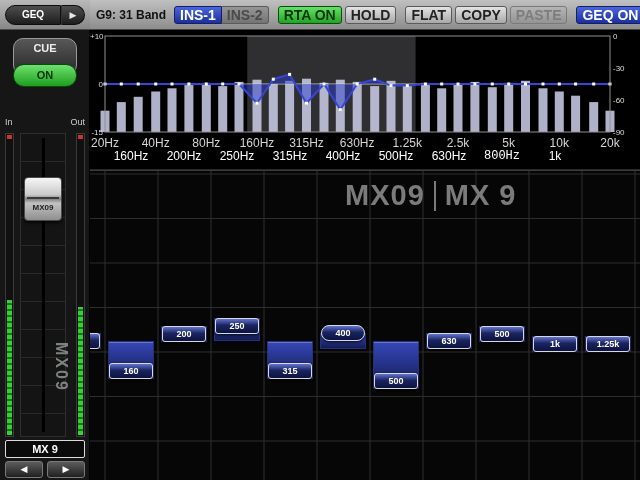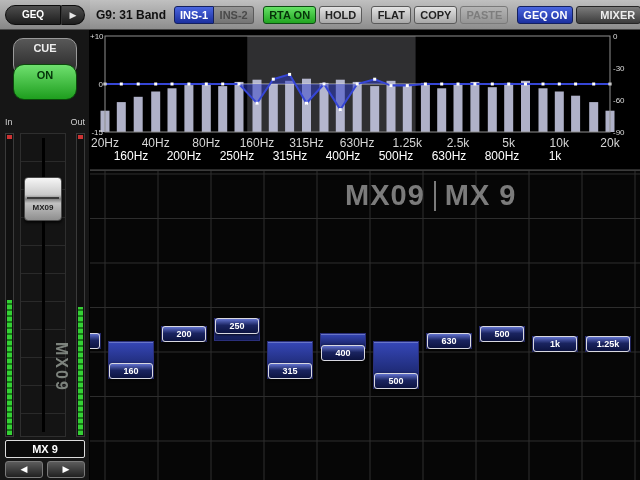--- a/index.html
+++ b/index.html
@@ -14,21 +14,21 @@
     display:flex;align-items:center;padding:0 5px;}
   .geq-pill{height:20px;flex:1;background:linear-gradient(#4e4e4e,#1d1d1d);border:1px solid #0d0d0d;
     border-radius:10px 0 0 10px;color:#fff;font-size:10px;font-weight:bold;
     display:flex;align-items:center;justify-content:center;}
   .geq-arrow{width:24px;height:20px;background:linear-gradient(#4e4e4e,#1d1d1d);border:1px solid #0d0d0d;
     border-left:1px solid #333;border-radius:0 10px 10px 0;color:#e8e8e8;font-size:9px;
     display:flex;align-items:center;justify-content:center;}
   .cue-btn{position:absolute;left:13px;top:38px;width:64px;height:37px;border-radius:10px;
     background:linear-gradient(#585858,#262626);border:1px solid #9a9a9a;color:#eee;
     font-size:11px;font-weight:bold;text-align:center;line-height:18px;}
-  .on-btn{position:absolute;left:13px;top:64px;width:64px;height:36px;border-radius:11px;
+  .on-btn{position:absolute;left:13px;top:64px;width:64px;height:23px;border-radius:11px;
     background:linear-gradient(#6fe06f,#1e9e1e);border:1px solid #0a4a0a;color:#04330a;
     font-size:11px;font-weight:bold;text-align:center;line-height:21px;}
   .gain-readout{position:absolute;left:0;top:94px;width:90px;text-align:center;color:#fff;
     font-size:14px;font-weight:bold;}
   .io-labels{position:absolute;left:0;top:117px;width:90px;display:flex;justify-content:space-between;
     padding:0 5px;color:#cfcfcf;font-size:9px;}
   .meter{position:absolute;width:9px;top:133px;height:304px;background:#101010;border:1px solid #3a3a3a;}
   .meter.left{left:5px;} .meter.right{left:76px;}
   .meter .clip{position:absolute;top:1px;left:1px;right:1px;height:4px;background:#c33;}
   .meter .fill{position:absolute;left:1px;right:1px;bottom:1px;
@@ -52,21 +52,21 @@
     border:1px solid #7a7a7a;border-radius:3px;color:#fff;font-size:9px;text-align:center;line-height:15px;}
   .nav-btn.prev{left:5px;} .nav-btn.next{left:47px;}
 
   
   #header{position:absolute;left:90px;top:0;width:550px;height:30px;
     background:linear-gradient(#c0c0c0,#8d8d8d);border-bottom:1px solid #444;
     display:flex;align-items:center;padding:0 6px;overflow:hidden;}
   #header-title{color:#101010;font-size:12px;font-weight:bold;margin-right:8px;white-space:nowrap;}
   #header-buttons{display:flex;align-items:center;}
   .hbtn{height:18px;min-width:40px;padding:0 5px;border-radius:3px;border:1px solid #5a5a5a;
-    font-size:11px;font-weight:bold;display:flex;align-items:center;justify-content:center;
+    font-size:14px;font-weight:bold;display:flex;align-items:center;justify-content:center;
     margin-left:3px;background:linear-gradient(#e3e3e3,#a8a8a8);color:#222;white-space:nowrap;}
   .hbtn:nth-child(1){margin-left:0;border-radius:3px 0 0 3px;}
   .hbtn:nth-child(2){margin-left:0;border-left:none;border-radius:0 3px 3px 0;}
   .hbtn:nth-child(3),.hbtn:nth-child(5),.hbtn:nth-child(8){margin-left:9px;}
   .hbtn.active-blue{background:linear-gradient(#4a66e0,#1b2f9e);color:#fff;border-color:#14205e;}
   .hbtn.active-green{background:linear-gradient(#66e266,#21a521);color:#063309;border-color:#0c4c12;}
   .hbtn.inactive{background:linear-gradient(#969696,#747474);color:#4a4a4a;border-color:#5a5a5a;}
   .hbtn.disabled{background:linear-gradient(#b5b5b5,#949494);color:#7d7d7d;border-color:#7a7a7a;}
   .hbtn.dark{background:linear-gradient(#7b7b7b,#3c3c3c);color:#eee;border-color:#262626;padding-left:23px;}
 
@@ -239,42 +239,42 @@
       <div class="freq-label" style="left: 418.7px;">5k</div>
       <div class="freq-label" style="left: 469.3px;">10k</div>
       <div class="freq-label" style="left: 520px;">20k</div>
       <div class="freq-label row2" style="left: 41px;">160Hz</div>
       <div class="freq-label row2" style="left: 94px;">200Hz</div>
       <div class="freq-label row2" style="left: 147px;">250Hz</div>
       <div class="freq-label row2" style="left: 200px;">315Hz</div>
       <div class="freq-label row2" style="left: 253px;">400Hz</div>
       <div class="freq-label row2" style="left: 306px;">500Hz</div>
       <div class="freq-label row2" style="left: 359px;">630Hz</div>
-      <div class="freq-label row2" style="left: 412px;">800Hz</div>
+      <div class="freq-label row2" style="left: 412px; font-family: Liberation Mono, monospace;">800Hz</div>
       <div class="freq-label row2" style="left: 465px;">1k</div>
     </div>
 
   <div id="fader-panel">
     <div id="panel-watermark">
       <span>MX09</span>
       <span class="divider"></span>
       <span>MX 9</span>
     </div>
   <div class="band-fill" style="left: -35px; top: 162px; height: 16px;"></div>
       <div class="band-cap" style="left: -34px; top: 162px;"></div>
       <div class="band-fill" style="left: 18px; top: 170px; height: 38px;"></div>
       <div class="band-cap" style="left: 19px; top: 192px;">160</div>
       <div class="band-fill" style="left: 71px; top: 154.5px; height: 16px;"></div>
       <div class="band-cap" style="left: 72px; top: 154.5px;">200</div>
       <div class="band-fill" style="left: 124px; top: 147px; height: 23px;"></div>
       <div class="band-cap" style="left: 125px; top: 147px;">250</div>
       <div class="band-fill" style="left: 177px; top: 170px; height: 38px;"></div>
       <div class="band-cap" style="left: 178px; top: 192px;">315</div>
       <div class="band-fill" style="left: 230px; top: 162px; height: 16px;"></div>
-      <div class="band-cap" style="left: 231px; top: 174px;">400</div>
+      <div class="band-cap" style="left: 231px; top: 154px; border-radius: 8px;">400</div>
       <div class="band-fill" style="left: 283px; top: 170px; height: 48px;"></div>
       <div class="band-cap" style="left: 284px; top: 202px;">500</div>
       <div class="band-fill" style="left: 336px; top: 162px; height: 16px;"></div>
       <div class="band-cap" style="left: 337px; top: 162px;">630</div>
       <div class="band-fill" style="left: 389px; top: 154.5px; height: 16px;"></div>
       <div class="band-cap" style="left: 390px; top: 154.5px;">500</div>
       <div class="band-fill" style="left: 442px; top: 164.5px; height: 16px;"></div>
       <div class="band-cap" style="left: 443px; top: 164.5px;">1k</div>
       <div class="band-fill" style="left: 495px; top: 164.5px; height: 16px;"></div>
       <div class="band-cap" style="left: 496px; top: 164.5px;">1.25k</div>

